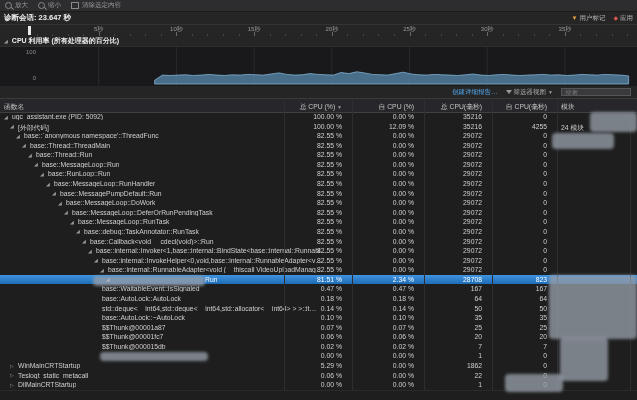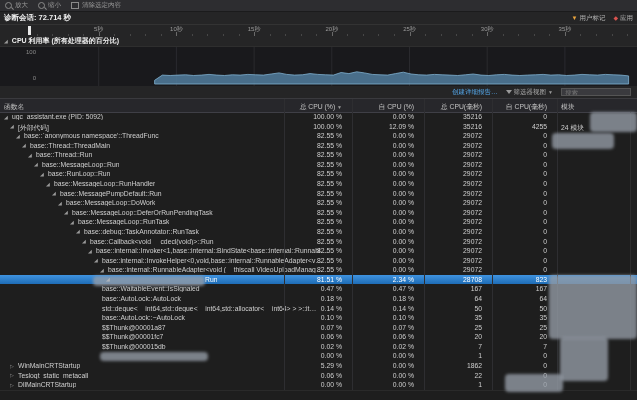--- a/index.html
+++ b/index.html
@@ -77,21 +77,21 @@
       <span class="mag"></span>
       <span>缩小</span>
     </span>
     <span class="tb-item">
       <span class="clr-ico"></span>
       <span>清除选定内容</span>
     </span>
   </div>
 
 <div class="abs" id="session">
-  <span class="title">诊断会话: 72.714 秒</span>
+  <span class="title">诊断会话: 23.647 秒</span>
   <span id="legend">
       <span><span class="lg-glyph" style="color: rgb(232, 163, 61);">▼</span><span>用户标记</span></span>
       <span><span class="lg-glyph" style="color: rgb(217, 83, 79);">◆</span><span>应用</span></span>
     </span>
 </div>
 
 <div class="abs" id="ruler">
   <div id="ruler-cursor"></div>
 <div class="tick-minor" style="left: 36.54px;"></div>
     <div class="tick-minor" style="left: 52.08px;"></div>

